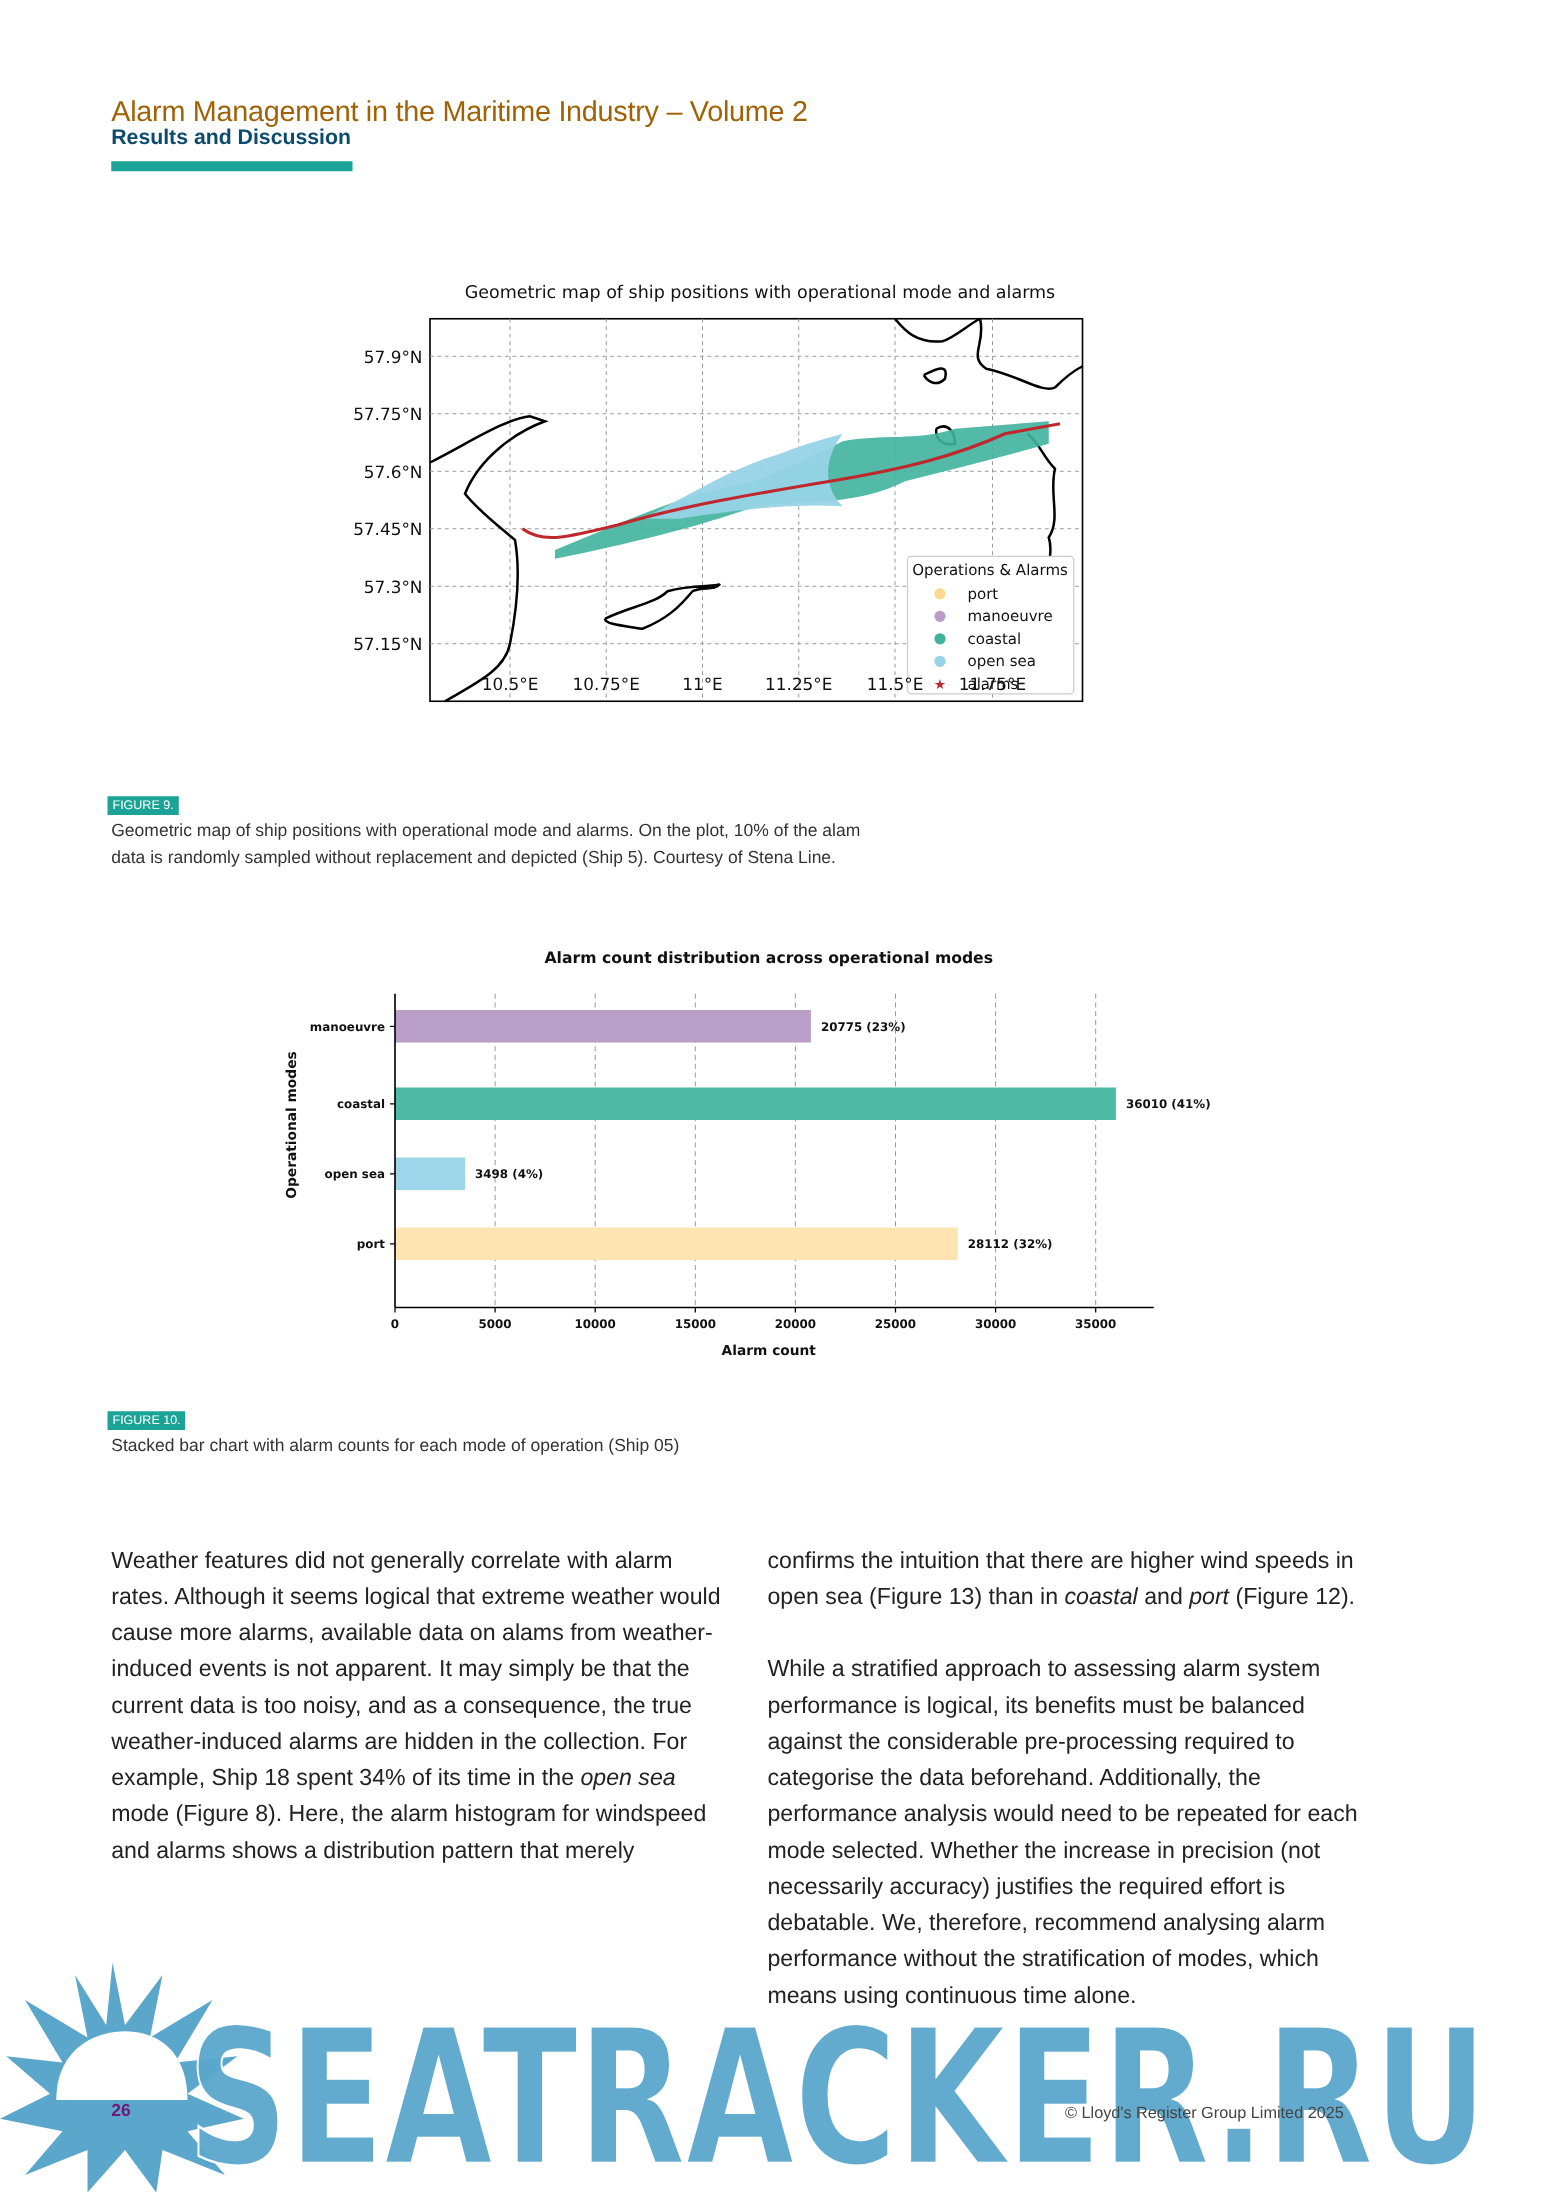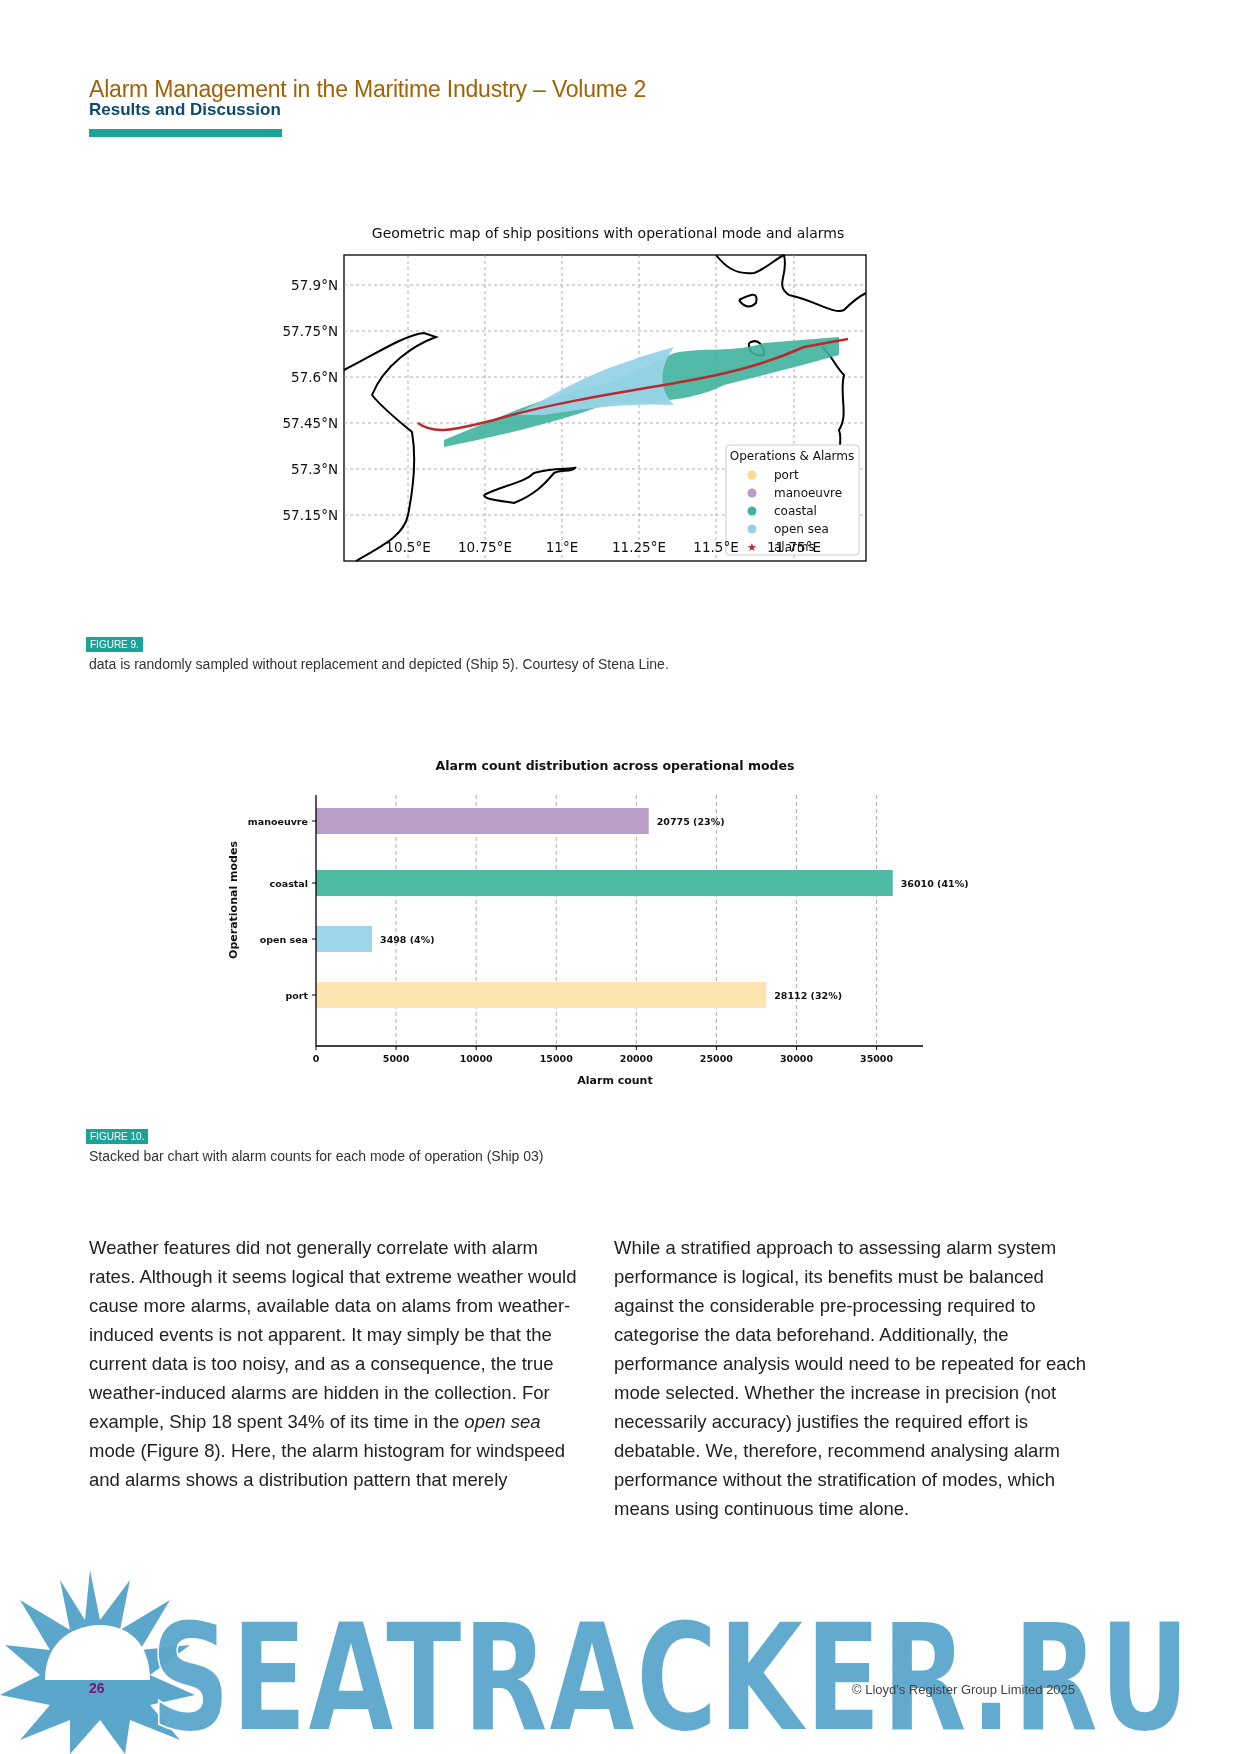--- a/index.html
+++ b/index.html
@@ -88,20 +88,21 @@
       <text x="399" y="332" text-anchor="middle">11.25°E</text>
       <text x="476" y="332" text-anchor="middle">11.5°E</text>
       <text x="554" y="332" text-anchor="middle">11.75°E</text>
     </g>
 </svg>
 
 <div class="abs" style="left:86px;top:634px;">
   <span class="fig-tag">FIGURE 9.</span>
 </div>
 <div class="abs caption" style="left:89px;top:654px;width:700px;">
+  <div>Geometric map of ship positions with operational mode and alarms. On the plot, 10% of the alam</div>
   <div>data is randomly sampled without replacement and depicted (Ship 5). Courtesy of Stena Line.</div>
 </div>
 
 <svg class="abs" style="left:210px;top:755px;" width="780" height="340" id="bar-chart">
   <text x="405" y="15" text-anchor="middle" font-size="12.5" font-weight="bold" fill="#111">Alarm count distribution across operational modes</text>
   <text x="0" y="0" transform="translate(27,145) rotate(-90)" text-anchor="middle" font-size="11" font-weight="bold" fill="#111">Operational modes</text>
   <text x="405" y="329" text-anchor="middle" font-size="11" font-weight="bold" fill="#111">Alarm count</text>
   <g id="bar-grid">
       <line x1="106" y1="291" x2="106" y2="295" stroke="#000"></line>
       <text x="106" y="307" text-anchor="middle" font-size="9.5" font-weight="bold" fill="#111">0</text>
@@ -145,26 +146,27 @@
       <text x="98" y="243.5" text-anchor="end" font-size="9.5" font-weight="bold" fill="#111">port</text>
       <text x="564.2370448548813" y="243.5" font-size="9.5" font-weight="bold" fill="#111">28112 (32%)</text>
     </g>
   <line x1="106" y1="40" x2="106" y2="291" stroke="#000" stroke-width="1.3"></line>
   <line x1="106" y1="291" x2="713" y2="291" stroke="#000" stroke-width="1.3"></line>
 </svg>
 
 <div class="abs" style="left:86px;top:1126px;">
   <span class="fig-tag">FIGURE 10.</span>
 </div>
-<div class="abs caption" style="left:89px;top:1146px;">Stacked bar chart with alarm counts for each mode of operation (Ship 03)</div>
+<div class="abs caption" style="left:89px;top:1146px;">Stacked bar chart with alarm counts for each mode of operation (Ship 05)</div>
 
 <div class="abs body-col" style="left:89px;top:1233px;">
   <p><span>Weather features did not generally correlate with alarm rates. Although it seems logical that extreme weather would cause more alarms, available data on alams from weather-induced events is not apparent. It may simply be that the current data is too noisy, and as a consequence, the true weather-induced alarms are hidden in the collection. For example, Ship 18 spent 34% of its time in the </span><em>open sea</em><span> mode (Figure 8). Here, the alarm histogram for windspeed and alarms shows a distribution pattern that merely</span></p>
 </div>
 <div class="abs body-col" style="left:614px;top:1233px;width:490px;">
+  <p><span>confirms the intuition that there are higher wind speeds in open sea (Figure 13) than in </span><em>coastal</em><span> and </span><em>port</em><span> (Figure 12).</span></p>
   <p>While a stratified approach to assessing alarm system performance is logical, its benefits must be balanced against the considerable pre-processing required to categorise the data beforehand. Additionally, the performance analysis would need to be repeated for each mode selected. Whether the increase in precision (not necessarily accuracy) justifies the required effort is debatable. We, therefore, recommend analysing alarm performance without the stratification of modes, which means using continuous time alone.</p>
 </div>
 
 <svg class="abs wm" width="1241" height="184" viewBox="0 0 1241 184">
   <g fill="#5ba7cc">
     <polygon points="90,0 100,50 130,10 120,60 170,30 140,80 190,75 150,105 195,125 150,135 180,170 130,150 125,184 100,150 70,184 70,150 20,170 50,135 0,125 40,105 5,75 50,80 20,30 70,60 60,10 85,50"></polygon>
     <path d="M45,110 C45,70 75,55 100,55 C125,55 150,70 150,110 Z" fill="#fff"></path>
   </g>
   <text x="670" y="160" text-anchor="middle" font-size="150" font-weight="bold" font-family="'DejaVu Serif',serif" fill="#5ba7cc" stroke="#fff" stroke-width="2" opacity="0.95" textLength="1040" lengthAdjust="spacingAndGlyphs">SEATRACKER.RU</text>
 </svg>

